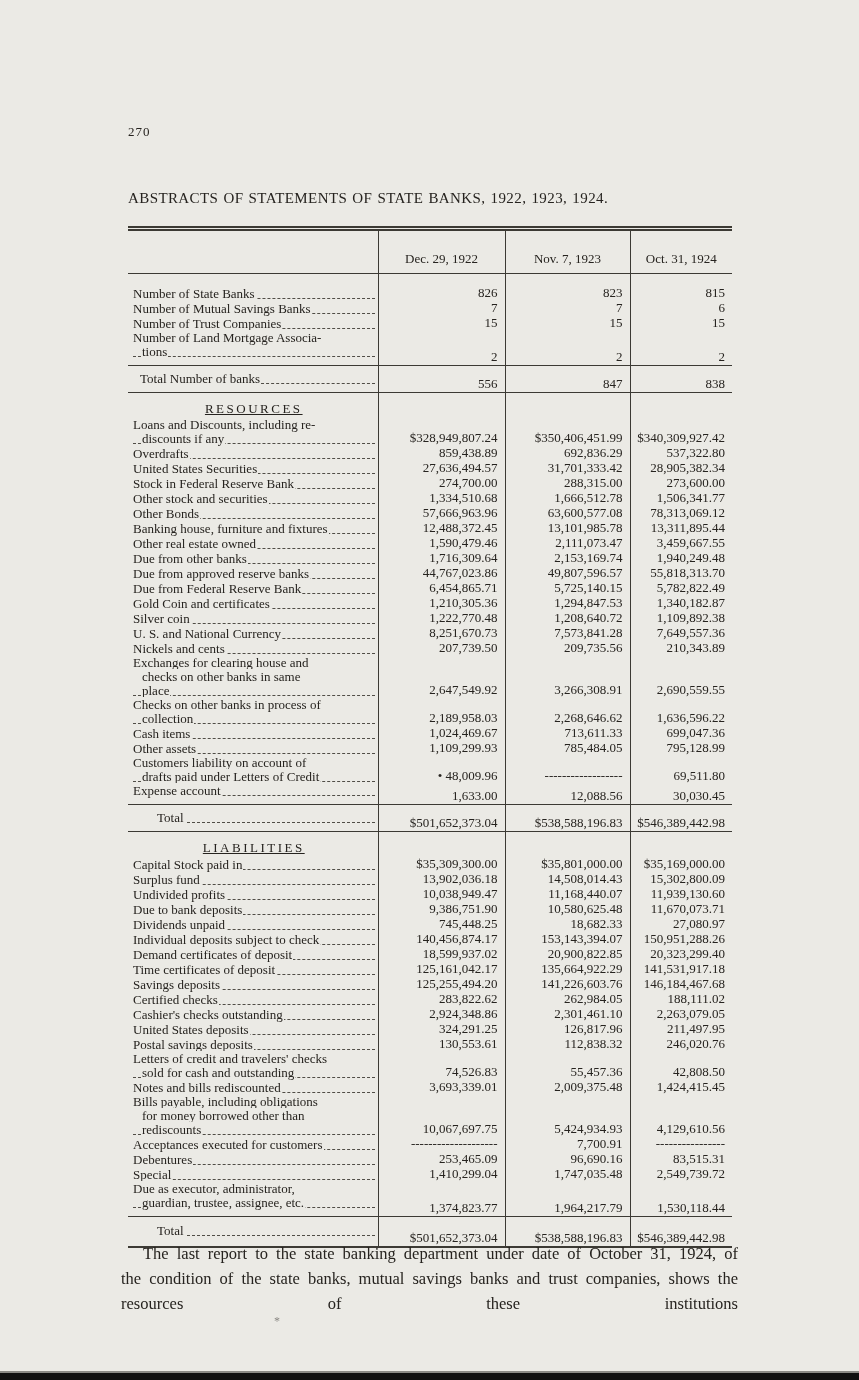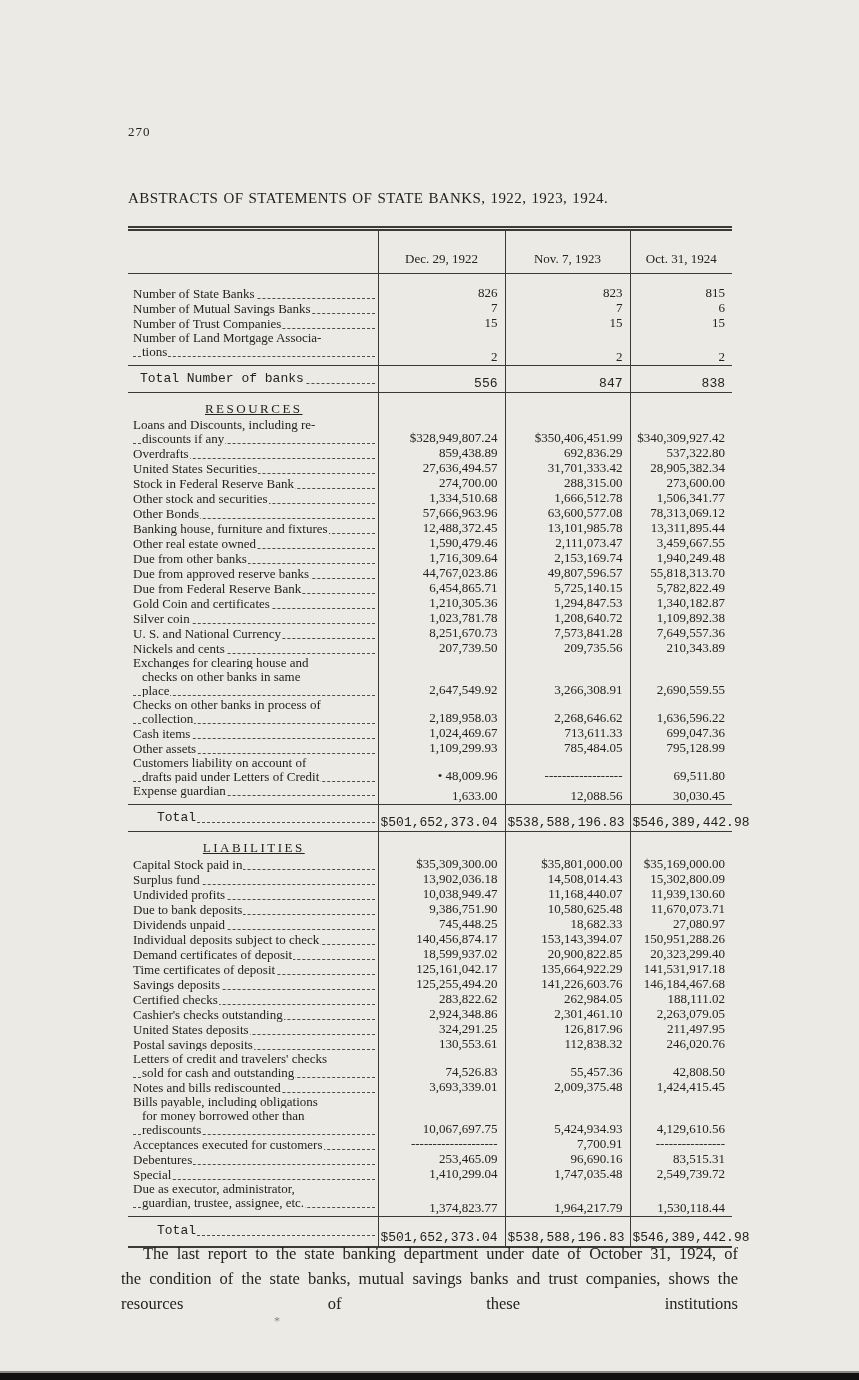--- a/index.html
+++ b/index.html
@@ -25,21 +25,21 @@
   .stmts th,.stmts td{font-weight:normal;font-size:13px;line-height:14px;vertical-align:bottom;color:var(--ink);}
   .stmts thead th{border-bottom:1px solid var(--rule);text-align:center;padding:21px 2px 8px;line-height:13px;}
   .stmts thead th.col-h{border-left:1px solid var(--rule);}
   .stmts td.val-cell{border-left:1px solid var(--rule);text-align:right;padding:0 7px 1px 2px;}
   td.lbl-cell{padding:0 2px 0 5px;}
   .lblwrap{position:relative;padding-left:9px;text-indent:-9px;white-space:pre-line;}
   .dashline{position:absolute;left:0;right:1px;bottom:2px;border-bottom:1px dashed #504d46;}
   .lbl{position:relative;background:var(--paper);padding-right:1px;}
   tr.padt td{padding-top:13px;}
   tr.padb td{padding-bottom:6px;}
-  tr.total td{border-top:1px solid var(--rule);border-bottom:1px solid var(--rule);padding-top:6px;padding-bottom:6px;font-family:Liberation Mono, monospace;}
+  tr.total td{border-top:1px solid var(--rule);border-bottom:1px solid var(--rule);padding-top:6px;padding-bottom:6px;}
   tr.total .lblwrap{padding-left:7px;text-indent:0;}
   tr.total .dashline{left:7px;}
   tr.tindent .lblwrap{padding-left:24px;}
   tr.tindent .dashline{left:24px;}
   tr.last td{border-bottom:2px solid var(--rule);padding-top:7px;padding-bottom:8px;}
   tr.section td{padding-top:9px;padding-bottom:2px;text-decoration:underline;}
   tr.section .lblwrap{text-align:center;text-indent:0;padding-left:0;letter-spacing:2.5px;}
   
   .footerpara{position:absolute;top:1224px;left:121px;width:617px;font-size:16.5px;line-height:25px;
     text-align:justify;text-align-last:justify;text-indent:22px;word-spacing:2.5px;}
@@ -218,21 +218,21 @@
               <div class="lblwrap"><i class="dashline"></i><span class="lbl">Gold Coin and certificates</span></div>
             </td>
             <td class="val-cell">1,210,305.36</td>
             <td class="val-cell">1,294,847.53</td>
             <td class="val-cell">1,340,182.87</td>
           </tr>
           <tr class="data">
             <td class="lbl-cell">
               <div class="lblwrap"><i class="dashline"></i><span class="lbl">Silver coin</span></div>
             </td>
-            <td class="val-cell">1,023,781.78</td>
+            <td class="val-cell">1,222,770.48</td>
             <td class="val-cell">1,208,640.72</td>
             <td class="val-cell">1,109,892.38</td>
           </tr>
           <tr class="data">
             <td class="lbl-cell">
               <div class="lblwrap"><i class="dashline"></i><span class="lbl">U. S. and National Currency</span></div>
             </td>
             <td class="val-cell">8,251,670.73</td>
             <td class="val-cell">7,573,841.28</td>
             <td class="val-cell">7,649,557.36</td>
@@ -284,21 +284,21 @@
             <td class="lbl-cell">
               <div class="lblwrap"><i class="dashline"></i><span class="lbl">Customers liability on account of
 drafts paid under Letters of Credit</span></div>
             </td>
             <td class="val-cell">•  48,009.96</td>
             <td class="val-cell">------------------</td>
             <td class="val-cell">69,511.80</td>
           </tr>
           <tr class="data padb">
             <td class="lbl-cell">
-              <div class="lblwrap"><i class="dashline"></i><span class="lbl">Expense guardian</span></div>
+              <div class="lblwrap"><i class="dashline"></i><span class="lbl">Expense account</span></div>
             </td>
             <td class="val-cell">1,633.00</td>
             <td class="val-cell">12,088.56</td>
             <td class="val-cell">30,030.45</td>
           </tr>
           <tr class="total tindent">
             <td class="lbl-cell">
               <div class="lblwrap"><i class="dashline"></i><span class="lbl">Total</span></div>
             </td>
             <td class="val-cell">$501,652,373.04</td>

